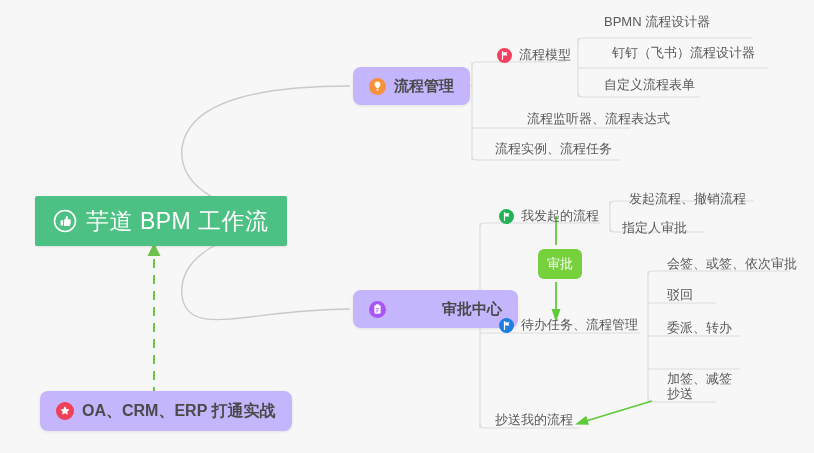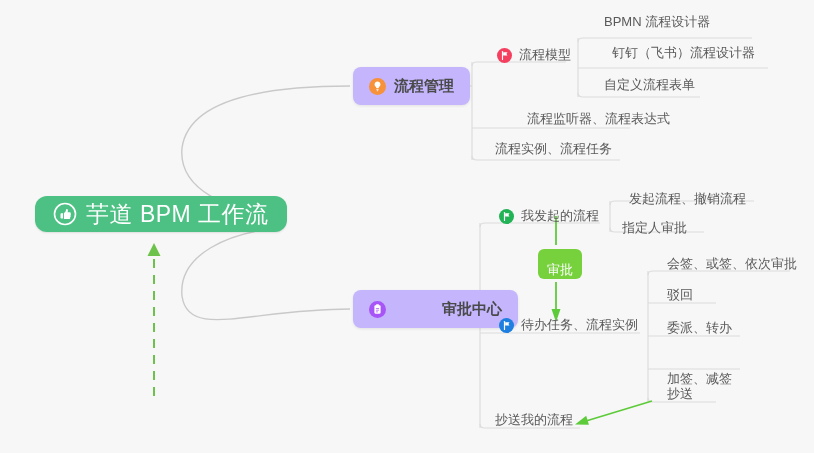--- a/index.html
+++ b/index.html
@@ -27,23 +27,23 @@
     position: absolute;
     box-sizing: border-box;
     display: flex;
     align-items: center;
     white-space: nowrap;
   }
 
   
   .root {
     background: #4cc183;
-    border-radius: 12px;
+    border-radius: 2px;
     padding: 0 18px;
-    height: 36px;
+    height: 50px;
     box-shadow: 0 1px 2px rgba(0,0,0,0.10);
   }
   .root .label {
     color: #ffffff;
     font-size: 23px;
     letter-spacing: 0.5px;
     margin-left: 9px;
   }
 
   
@@ -150,20 +150,29 @@
     <span class="ico">
       <svg width="24" height="24" viewBox="0 0 24 24">
         <circle cx="12" cy="12" r="10.5" fill="none" stroke="#ffffff" stroke-width="1.6"></circle>
         <path d="M8.2 11.3h1.9v5.1H8.2a.7.7 0 0 1-.7-.7v-3.7c0-.4.3-.7.7-.7z" fill="#ffffff"></path>
         <path d="M11 11.1c.9-.6 1.7-1.6 1.9-2.6.1-.6.1-1.4.9-1.4.7 0 1.1.6 1.1 1.3 0 .6-.2 1.2-.4 1.8h2.1c.7 0 1.2.5 1.2 1.1 0 .3-.1.5-.3.7.3.2.4.5.4.8 0 .4-.2.7-.5.9.2.2.3.4.3.7 0 .4-.3.8-.7.9.1.2.2.4.2.6 0 .6-.5 1.1-1.2 1.1H11z" fill="#ffffff"></path>
       </svg>
     </span>
     <span class="label">芋道 BPM 工作流</span>
   </div>
 
+  <div class="node card wide" style="left:40px; top:391px;">
+    <span class="ico">
+      <svg width="18" height="18" viewBox="0 0 18 18">
+        <circle cx="9" cy="9" r="9" fill="#ef4056"></circle>
+        <path d="M9 4.1l1.42 2.88 3.18.46-2.3 2.24.54 3.17L9 11.36l-2.84 1.49.54-3.17-2.3-2.24 3.18-.46z" fill="#ffffff"></path>
+      </svg>
+    </span>
+    <span class="label">OA、CRM、ERP 打通实战</span>
+  </div>
 
   <div class="node card" style="left:353px; top:67px;">
     <span class="ico">
       <svg width="17" height="17" viewBox="0 0 18 18">
         <circle cx="9" cy="9" r="9" fill="#f7913a"></circle>
         <path d="M9 3.6a3.1 3.1 0 0 1 1.9 5.6c-.4.3-.6.7-.6 1.1v.3H7.7v-.3c0-.4-.2-.8-.6-1.1A3.1 3.1 0 0 1 9 3.6z" fill="#ffffff"></path>
         <rect x="7.7" y="11.4" width="2.6" height="1" rx="0.5" fill="#ffffff"></rect>
         <rect x="8.1" y="13" width="1.8" height="1" rx="0.5" fill="#ffffff"></rect>
       </svg>
     </span>
@@ -223,33 +232,33 @@
     <span class="label">我发起的流程</span>
   </div>
 
   <div class="node leaf" style="left:622px; top:185px;">
     <span class="label">发起流程、撤销流程</span>
   </div>
   <div class="node leaf" style="left:615px; top:214px;">
     <span class="label">指定人审批</span>
   </div>
 
-  <div class="node tag" style="left:538px; top:249px;align-items:flex-end;">
+  <div class="node tag" style="left:538px; top:249px;">
     <span class="label">审批</span>
   </div>
 
   <div class="node leaf hasicon" style="left:492px; top:311px;">
     <span class="ico">
       <svg width="15" height="15" viewBox="0 0 18 18">
         <circle cx="9" cy="9" r="9" fill="#1f7fe0"></circle>
         <path d="M6.6 4.3v9.4" stroke="#ffffff" stroke-width="1.4" stroke-linecap="round"></path>
         <path d="M7.4 5.1h5.2l-1.3 2 1.3 2H7.4z" fill="#ffffff"></path>
       </svg>
     </span>
-    <span class="label">待办任务、流程实例</span>
+    <span class="label">待办任务、流程管理</span>
   </div>
 
   <div class="node leaf" style="left:660px; top:250px;">
     <span class="label">会签、或签、依次审批</span>
   </div>
   <div class="node leaf" style="left:660px; top:281px;">
     <span class="label">驳回</span>
   </div>
   <div class="node leaf" style="left:660px; top:314px;">
     <span class="label">委派、转办</span>

